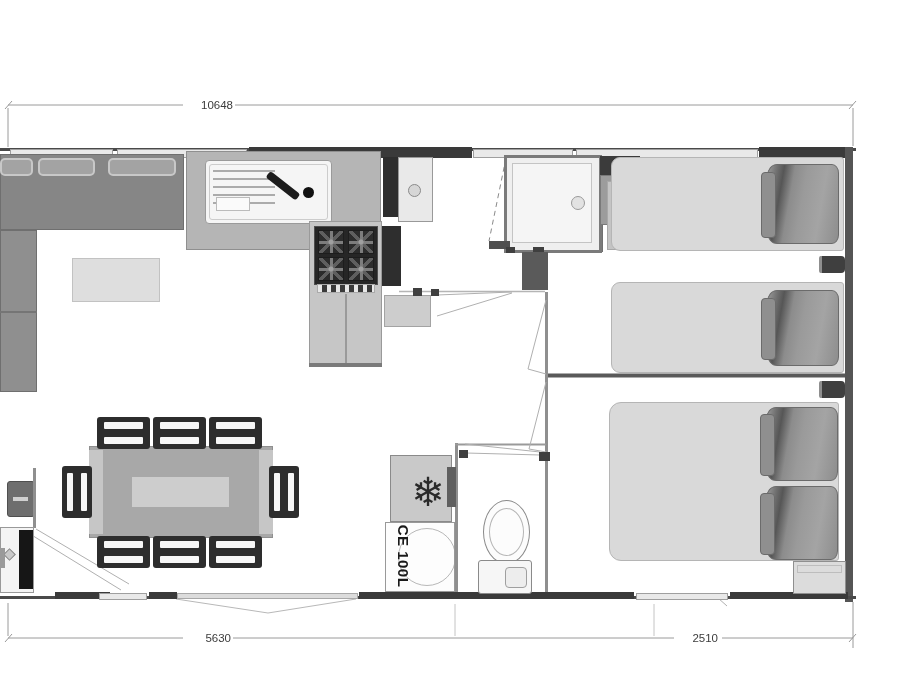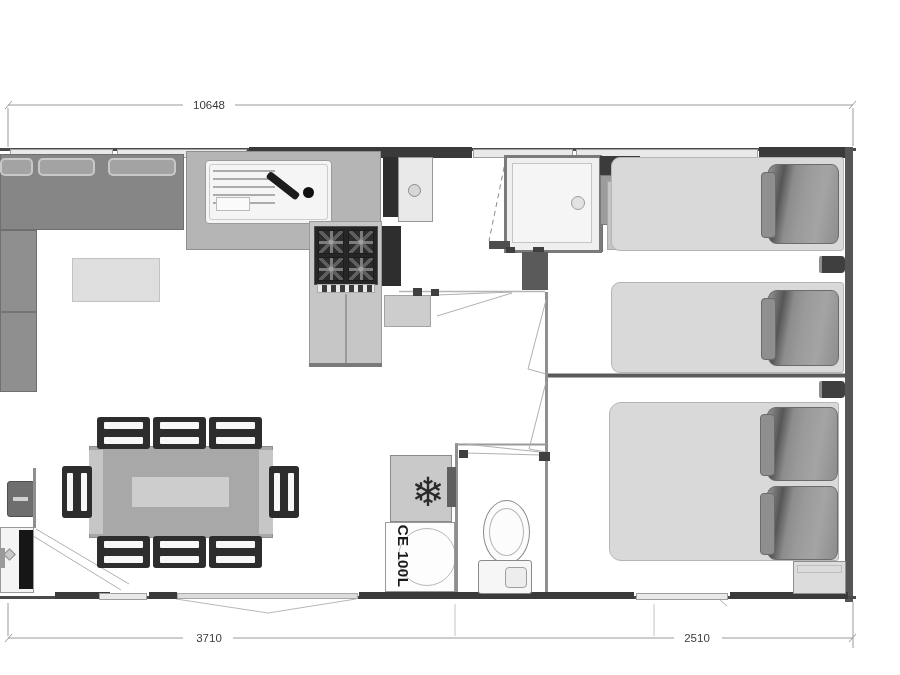--- a/index.html
+++ b/index.html
@@ -23,21 +23,21 @@
   .chair-v::after{content:"";position:absolute;top:14%;bottom:14%;right:17%;width:21%;background:#f7f7f7;border-radius:1px;}
   .burner{position:absolute;width:26px;height:24px;box-sizing:border-box;border:1px solid #1d1d1d;
           background-image:
             radial-gradient(circle at center,#a0a0a0 2px,rgba(0,0,0,0) 3px),
             linear-gradient(#7d7d7d,#7d7d7d),linear-gradient(#7d7d7d,#7d7d7d),
             linear-gradient(45deg,rgba(0,0,0,0) 44%,#5f5f5f 44%,#5f5f5f 56%,rgba(0,0,0,0) 56%),
             linear-gradient(-45deg,rgba(0,0,0,0) 44%,#5f5f5f 44%,#5f5f5f 56%,rgba(0,0,0,0) 56%);
           background-size:100% 100%,100% 3px,3px 100%,100% 100%,100% 100%;
           background-position:center,center,center,center,center;background-repeat:no-repeat;
           background-color:#2c2c2c;}
-  .dimlabel{position:absolute;background:#ffffff;color:#3c3c3c;font-size:11.5px;text-align:center;
+  .dimlabel{position:absolute;background:#ffffff;color:#3c3c3c;font-size:11.5px;text-align:right;
             line-height:14px;padding:0 2px;}
   svg{position:absolute;left:0;top:0;}
 </style>
 </head>
 <body>
 
 <div id="canvas">
 
   <svg width="900" height="675" viewBox="0 0 900 675">
     <g stroke="#9a9a9a" stroke-width="1" fill="none">
@@ -187,16 +187,16 @@
   <div class="abs chair-h" style="left:97px;top:417px;width:53px;height:32px;"></div>
   <div class="abs chair-h" style="left:153px;top:417px;width:53px;height:32px;"></div>
   <div class="abs chair-h" style="left:209px;top:417px;width:53px;height:32px;"></div>
   <div class="abs chair-h" style="left:97px;top:536px;width:53px;height:32px;"></div>
   <div class="abs chair-h" style="left:153px;top:536px;width:53px;height:32px;"></div>
   <div class="abs chair-h" style="left:209px;top:536px;width:53px;height:32px;"></div>
   <div class="abs chair-v" style="left:62px;top:466px;width:30px;height:52px;"></div>
   <div class="abs chair-v" style="left:269px;top:466px;width:30px;height:52px;"></div>
 
   <div class="dimlabel" style="left:183px;top:98px;width:48px;">10648</div>
-  <div class="dimlabel" style="left:185px;top:631px;width:44px;">3710</div>
+  <div class="dimlabel" style="left:185px;top:631px;width:44px;">5630</div>
   <div class="dimlabel" style="left:674px;top:631px;width:42px;">2510</div>
 
 </div>
 
 </body></html>

